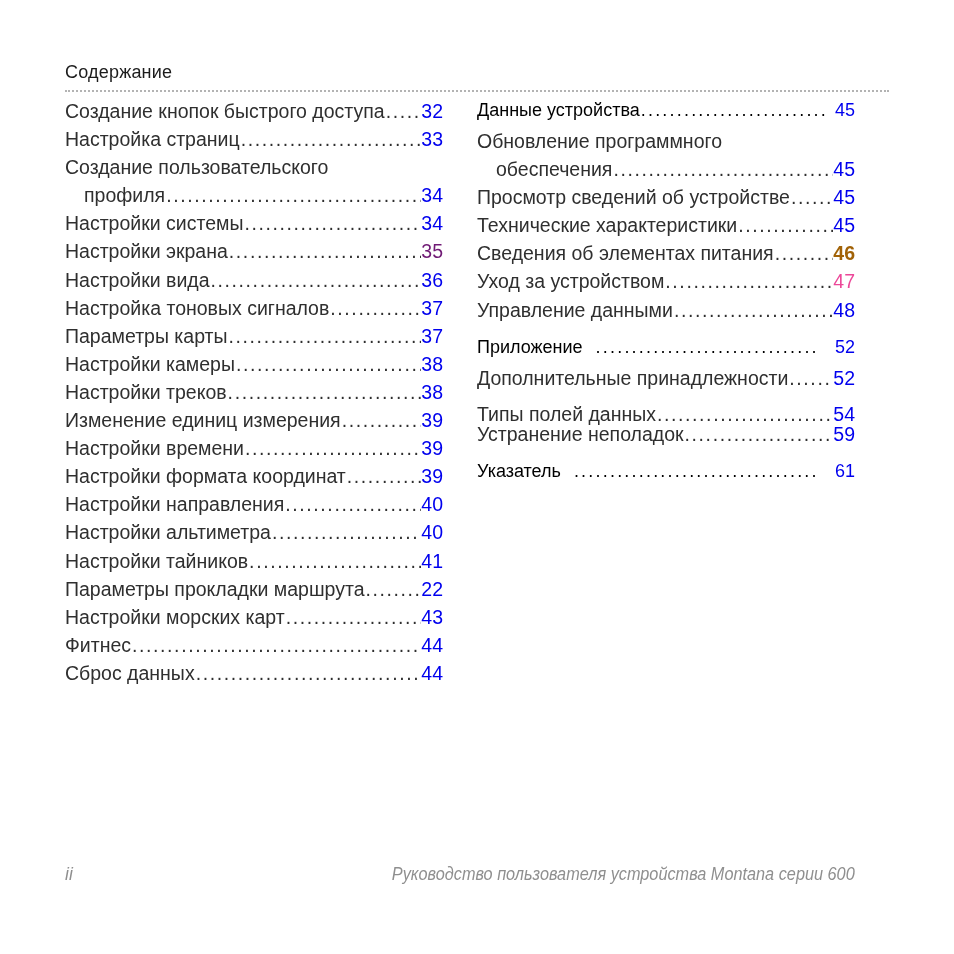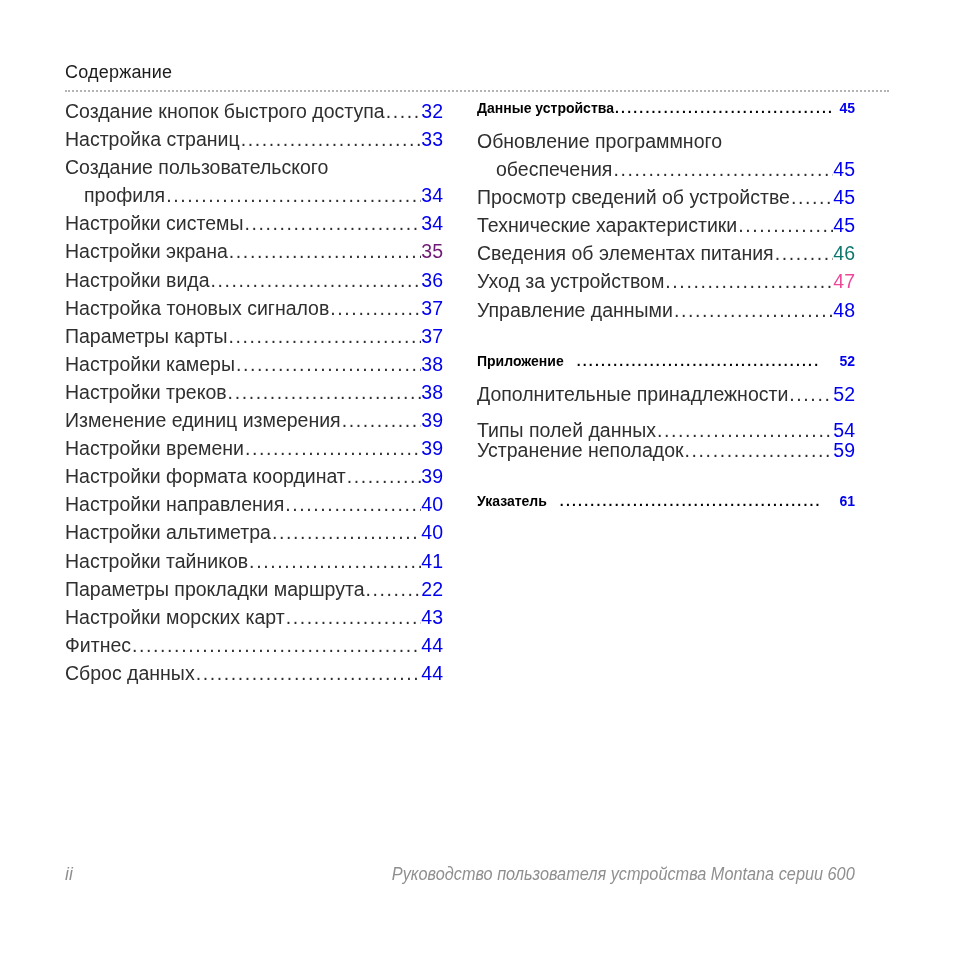--- a/index.html
+++ b/index.html
@@ -18,24 +18,24 @@
   .row { display: flex; align-items: baseline; height: 28.1px; font-size: 19.5px; color: #2f2f2f; cursor: pointer; }
   .row .label { white-space: nowrap; }
   .row .dots { flex: 1 1 auto; overflow: hidden; white-space: nowrap; min-width: 0; padding: 0 1px; }
   .row .dots::after {
     content: "..........................................................................................................................................";
     letter-spacing: 1.6px;
   }
   .row .pg { white-space: nowrap; }
   .row.indent { padding-left: 19px; }
 
-  .row.heading { font-weight: bold; font-size: 14px; color: #000000; height: 30px; }
+  .row.heading { font-weight: normal; font-size: 18px; color: #000000; height: 30px; }
   .row.heading .dots::after { letter-spacing: 2.2px; }
   .row.heading .pg { margin-left: 7px; }
-  .row.space-before { margin-top: 26px; gap: 12px; }
+  .row.space-before { margin-top: 10px; gap: 12px; }
 
   .footer { position: absolute; left: 65px; top: 864px; width: 790px; display: flex; justify-content: space-between; align-items: baseline; gap: 32px; }
   .footer .pg-num, .footer .manual { font-style: italic; color: #8f8f8f; font-size: 17.5px; }
   .footer .manual { transform: scaleX(0.93); transform-origin: 100% 50%; }
 </style>
 </head>
 <body>
 
 <div class="page">
   <div class="hdr-title">Содержание</div>
@@ -169,21 +169,21 @@
     <span class="pg" style="color: rgb(0, 0, 238);">45</span>
   </div>
         <div class="row">
     <span class="label">Технические характеристики</span>
     <span class="dots"></span>
     <span class="pg" style="color: rgb(0, 0, 238);">45</span>
   </div>
         <div class="row">
     <span class="label">Сведения об элементах питания</span>
     <span class="dots"></span>
-    <span class="pg" style="color: #0f766e;">46</span>
+    <span class="pg" style="color: #a16207; font-weight: bold;">46</span>
   </div>
         <div class="row">
     <span class="label">Уход за устройством</span>
     <span class="dots"></span>
     <span class="pg" style="color: #ec4899;">47</span>
   </div>
         <div class="row">
     <span class="label">Управление данными</span>
     <span class="dots"></span>
     <span class="pg" style="color: rgb(0, 0, 238);">48</span>

